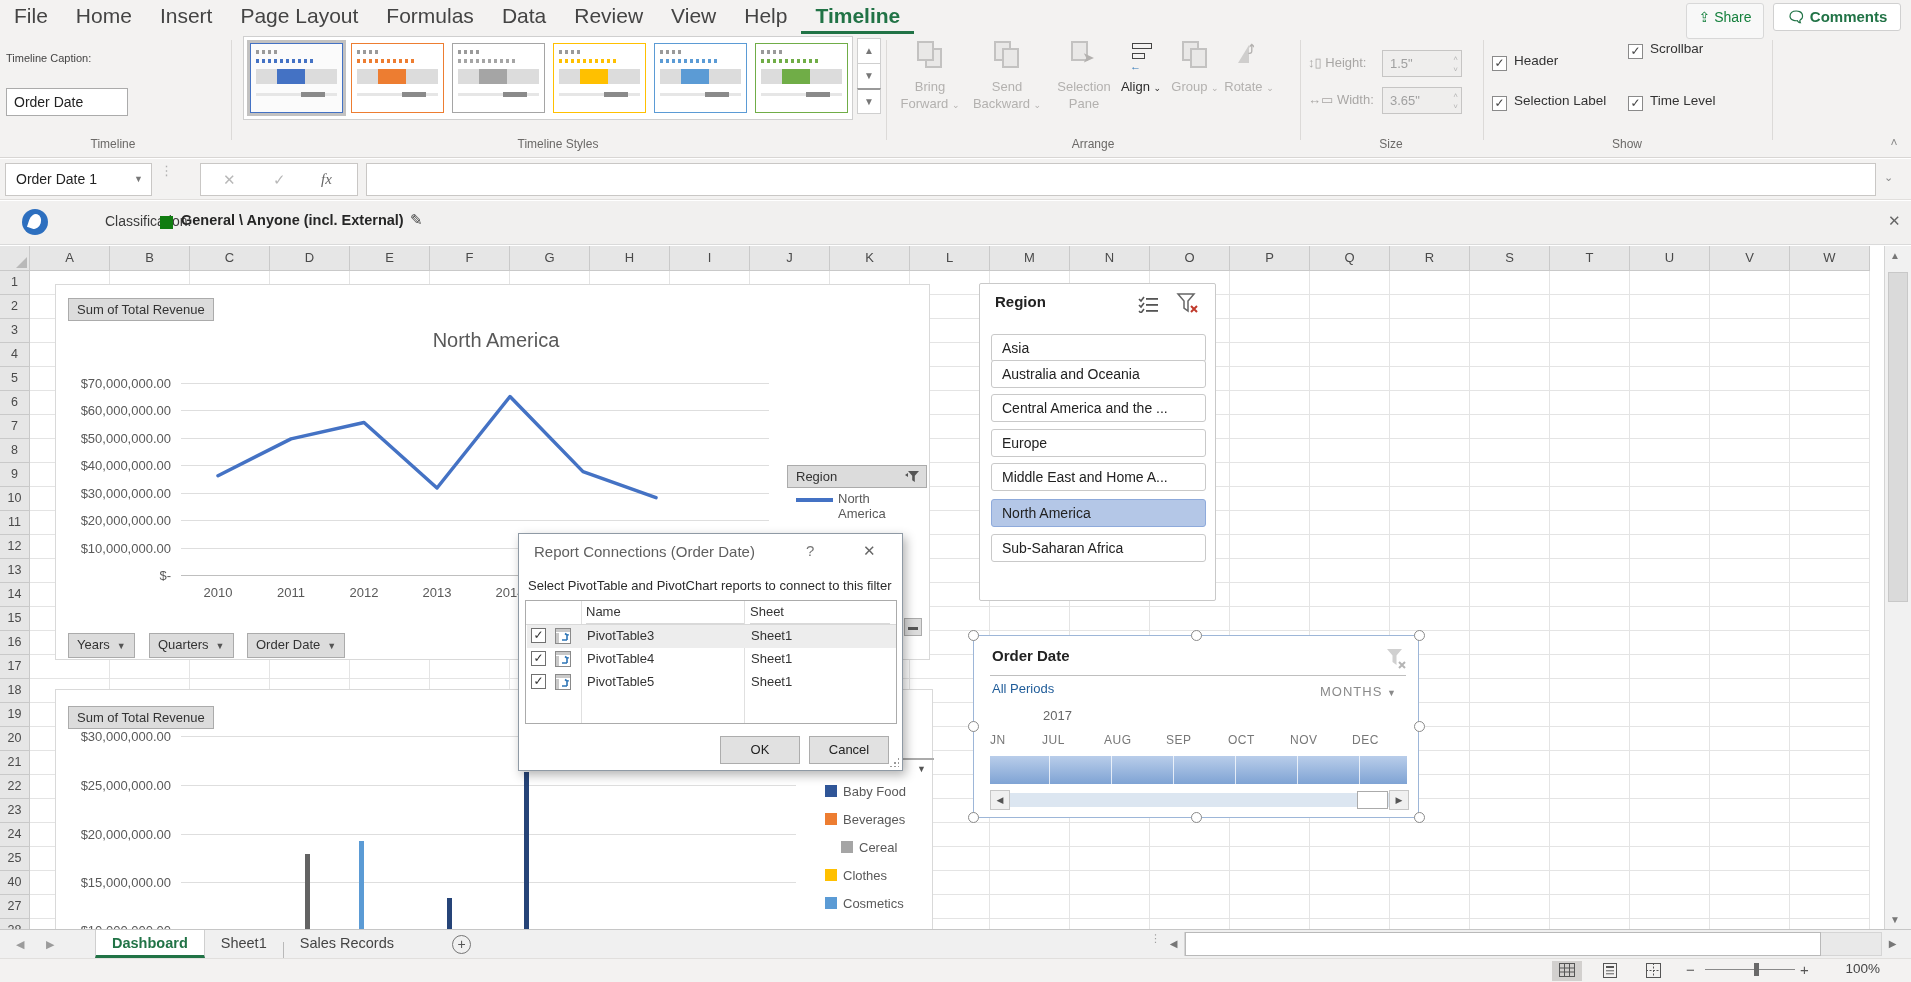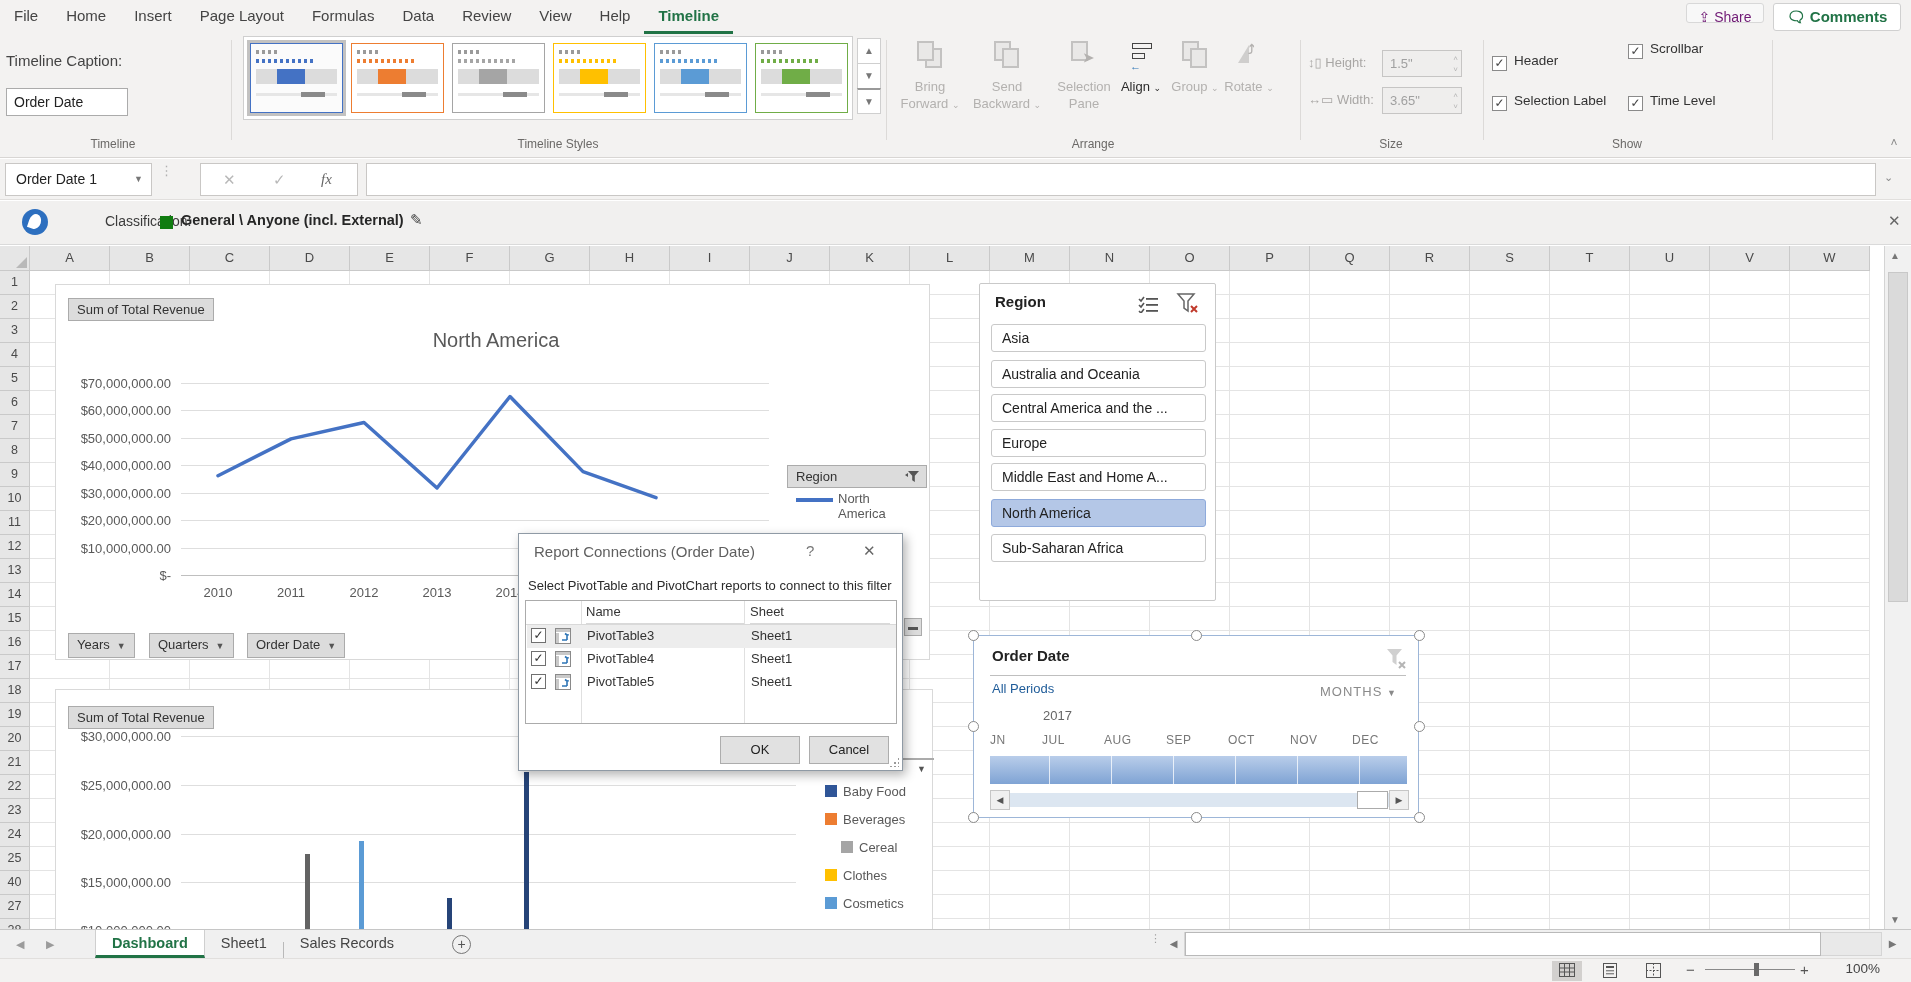--- a/index.html
+++ b/index.html
@@ -3,27 +3,27 @@
 <meta charset="utf-8">
 <style>
   * { margin:0; padding:0; box-sizing:border-box; }
   html,body { width:1911px; height:982px; overflow:hidden; background:#fff;
     font-family:"Liberation Sans", sans-serif; color:#444; }
   .abs { position:absolute; }
 
   
   #ribbon { position:absolute; left:0; top:0; width:1911px; height:158px; background:#f3f2f1; border-bottom:1px solid #d8d6d4; }
   #tabrow { position:absolute; left:0; top:0; width:1911px; height:33px; }
-  .rtab { display:inline-block; padding:0 14px; line-height:31px; font-size:15px; color:#444; cursor:pointer; }
+  .rtab { display:inline-block; padding:0 14px; line-height:31px; font-size:21px; color:#444; cursor:pointer; }
   .rtab.active { color:#217346; font-weight:bold; border-bottom:3px solid #217346; }
-  #share-btn { position:absolute; left:1686px; top:3px; width:78px; height:20px; border:1px solid #d8d8d8; border-radius:3px; background:#f8f8f8; color:#701a75; font-size:14px; text-align:center; line-height:26px; }
+  #share-btn { position:absolute; left:1686px; top:3px; width:78px; height:36px; border:1px solid #d8d8d8; border-radius:3px; background:#f8f8f8; color:#15803d; font-size:14px; text-align:center; line-height:26px; }
   #comments-btn { position:absolute; left:1773px; top:3px; width:128px; height:28px; border:1px solid #d0d0d0; border-radius:3px; background:#fff; color:#217346; font-size:15px; font-weight:bold; text-align:center; line-height:26px; }
   .grp-sep { position:absolute; top:40px; width:1px; height:100px; background:#dcdad8; }
   .grp-label { position:absolute; top:137px; height:18px; font-size:12px; color:#6b6967; text-align:center; }
-  #tc-label { position:absolute; left:6px; top:52px; font-size:15px; color:#444; }
+  #tc-label { position:absolute; left:6px; top:52px; font-size:11px; color:#444; }
   #tc-input { position:absolute; left:6px; top:88px; width:122px; height:28px; background:#fff; border:1px solid #ababab; font-size:14px; color:#222; padding:0 7px; line-height:26px; }
   #repconn { position:absolute; left:140px; top:38px; width:84px; height:94px; text-align:center; font-size:13px; color:#333; line-height:18px; }
   #repconn svg { display:block; margin:2px auto 8px auto; }
   #gallery { position:absolute; left:243px; top:36px; width:610px; height:84px; background:#fff; border:1px solid #cfcfcf; }
   .gtile { position:absolute; top:6px; width:93px; height:70px; background:#fff; border-width:1px; border-style:solid; padding:6px 5px; }
   .gtile.sel { outline:3px solid #c3c2c1; background:#fbfbfb; }
   .sq { height:4px; margin-bottom:5px; background:repeating-linear-gradient(90deg,#9a9a9a 0 3px,transparent 3px 6px); }
   .sq2 { height:4px; margin-bottom:6px; background:repeating-linear-gradient(90deg,var(--c) 0 3px,transparent 3px 6px); width:70%; }
   .band { height:15px; background:#dcdcdc; position:relative; }
   .band .cells { position:absolute; left:26%; width:34%; top:0; height:100%; }
@@ -471,21 +471,21 @@
         <rect x="8" y="3" width="12" height="1.8" fill="#555"></rect>
       <path d="M1 10l2 2 3-4" fill="none" stroke="#555" stroke-width="1.6"></path>
         <rect x="8" y="9" width="12" height="1.8" fill="#555"></rect>
       <path d="M1 16l2 2 3-4" fill="none" stroke="#555" stroke-width="1.6"></path>
         <rect x="8" y="15" width="12" height="1.8" fill="#555"></rect>
     </svg>
     <svg class="abs" style="left:196px;top:9px" width="24" height="22" viewBox="0 0 24 22">
       <path d="M2 1h16l-6 7v10l-4-3V8z" fill="none" stroke="#666" stroke-width="1.5"></path>
       <path d="M15 13 l6 6 M21 13 l-6 6" stroke="#c0392b" stroke-width="2"></path>
     </svg>
-    <div class="slc-item" style="top:40px">Asia</div>
+    <div class="slc-item" style="top:50px">Asia</div>
     <div class="slc-item" style="top:76px">Australia and Oceania</div>
     <div class="slc-item" style="top:110px">Central America and the ...</div>
     <div class="slc-item" style="top:145px">Europe</div>
     <div class="slc-item" style="top:179px">Middle East and Home A...</div>
     <div class="slc-item sel" style="top:215px">North America</div>
     <div class="slc-item" style="top:250px">Sub-Saharan Africa</div>
   </div>
 
   <div id="tl-frame">
     <div id="tl-title">Order Date</div>

